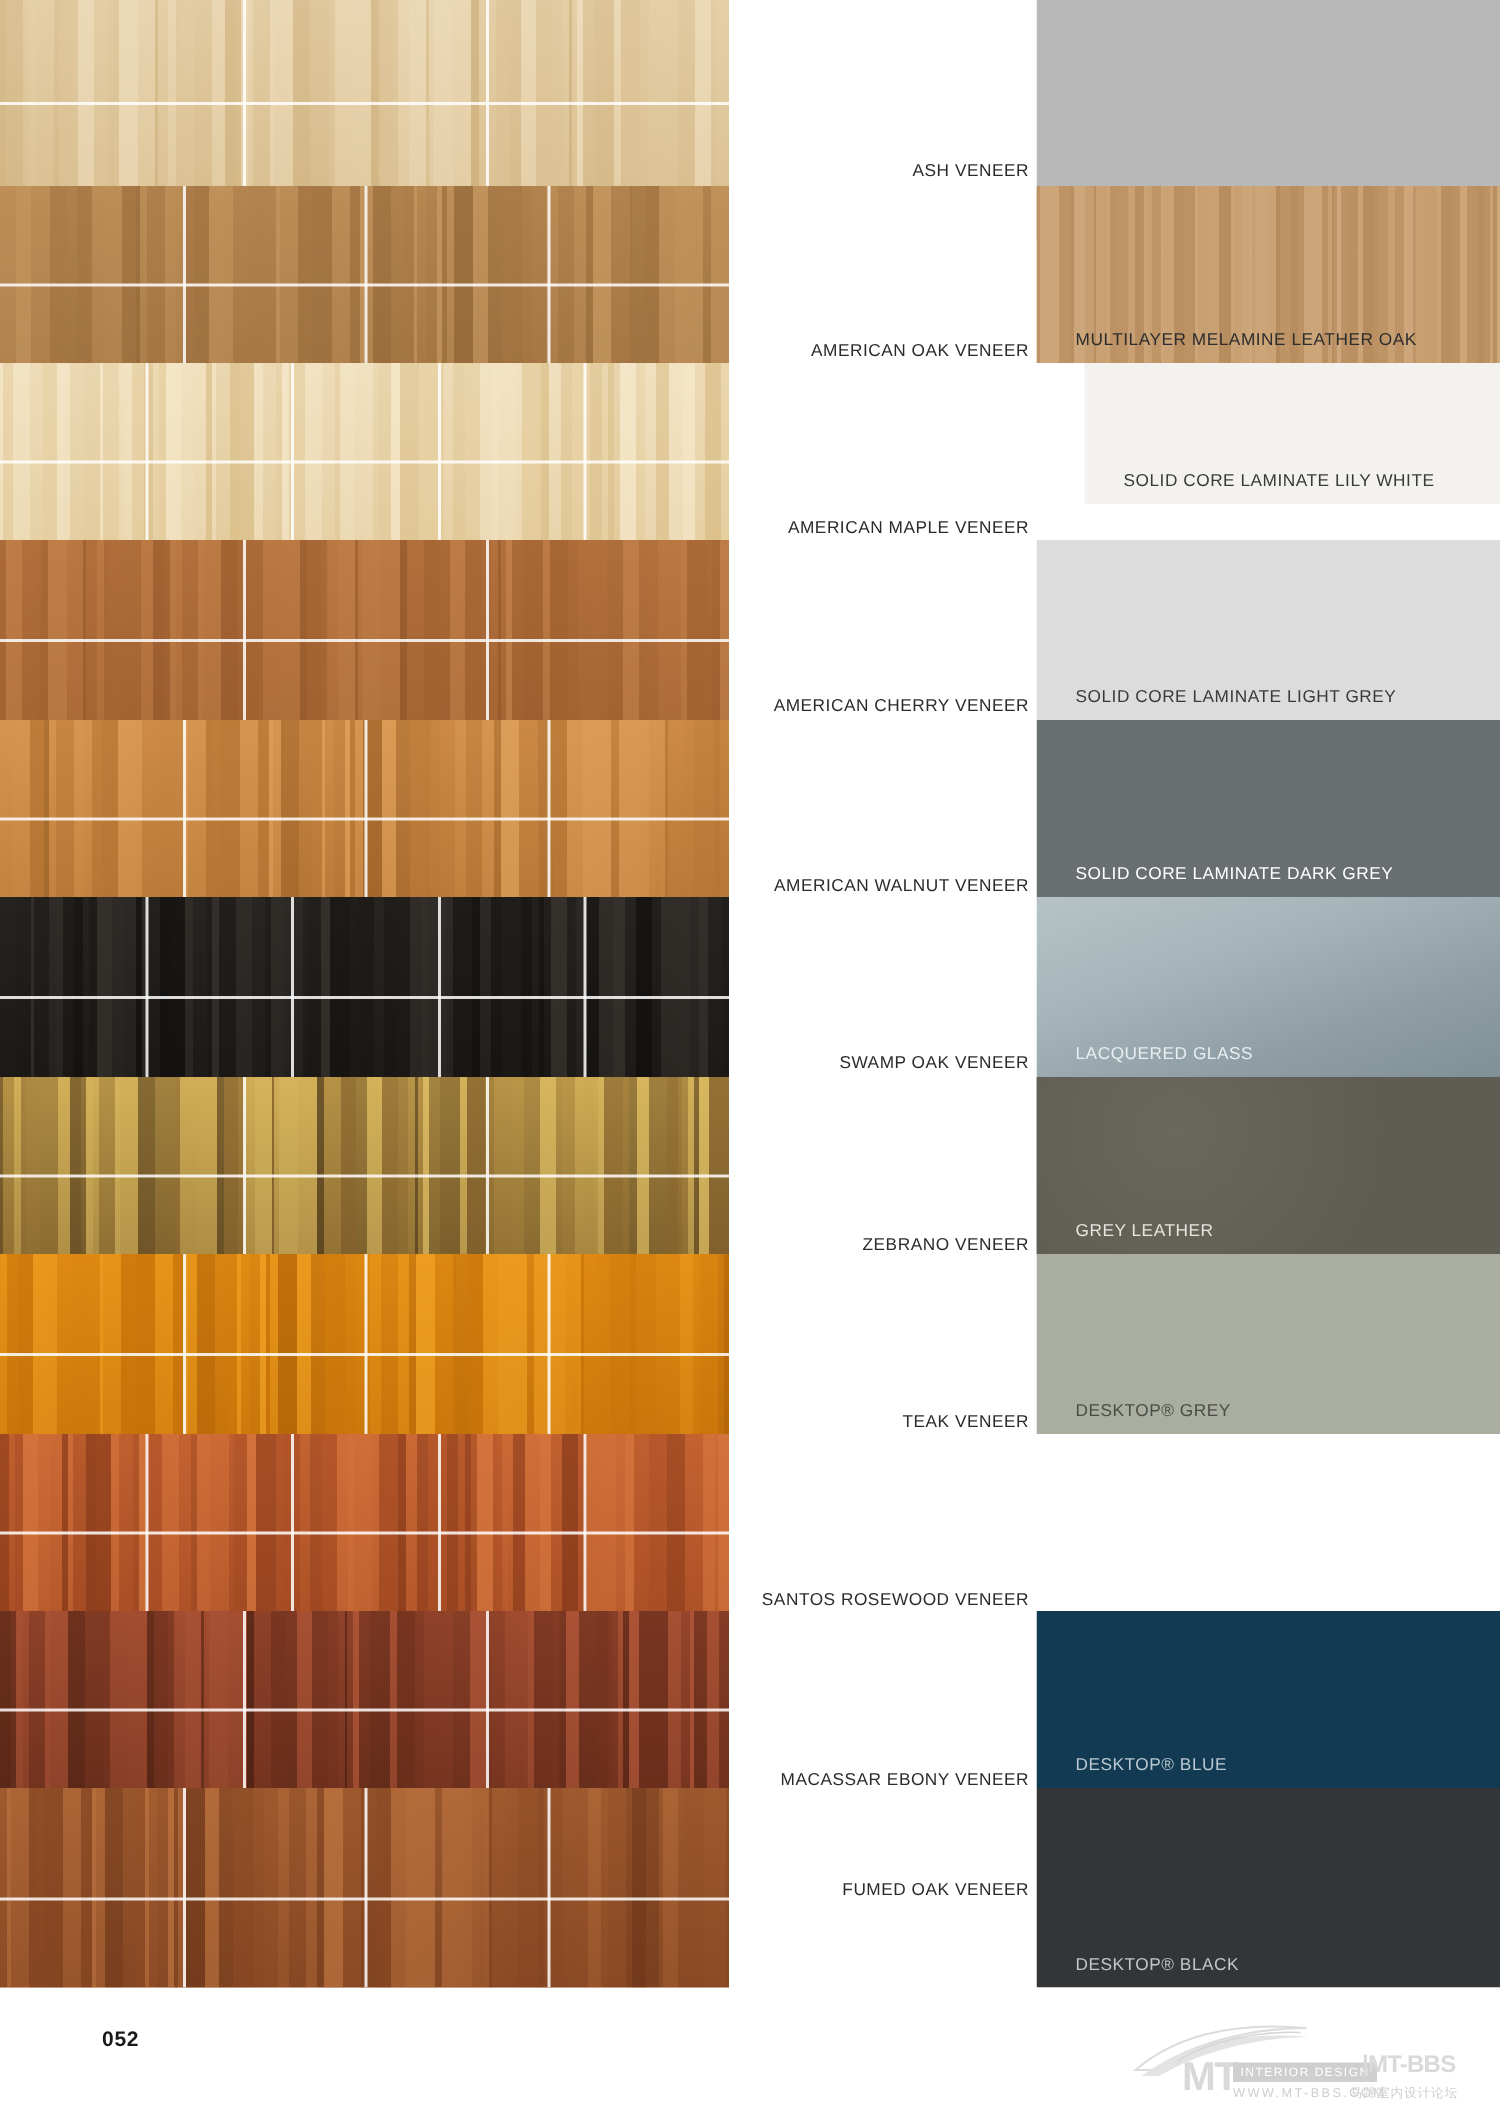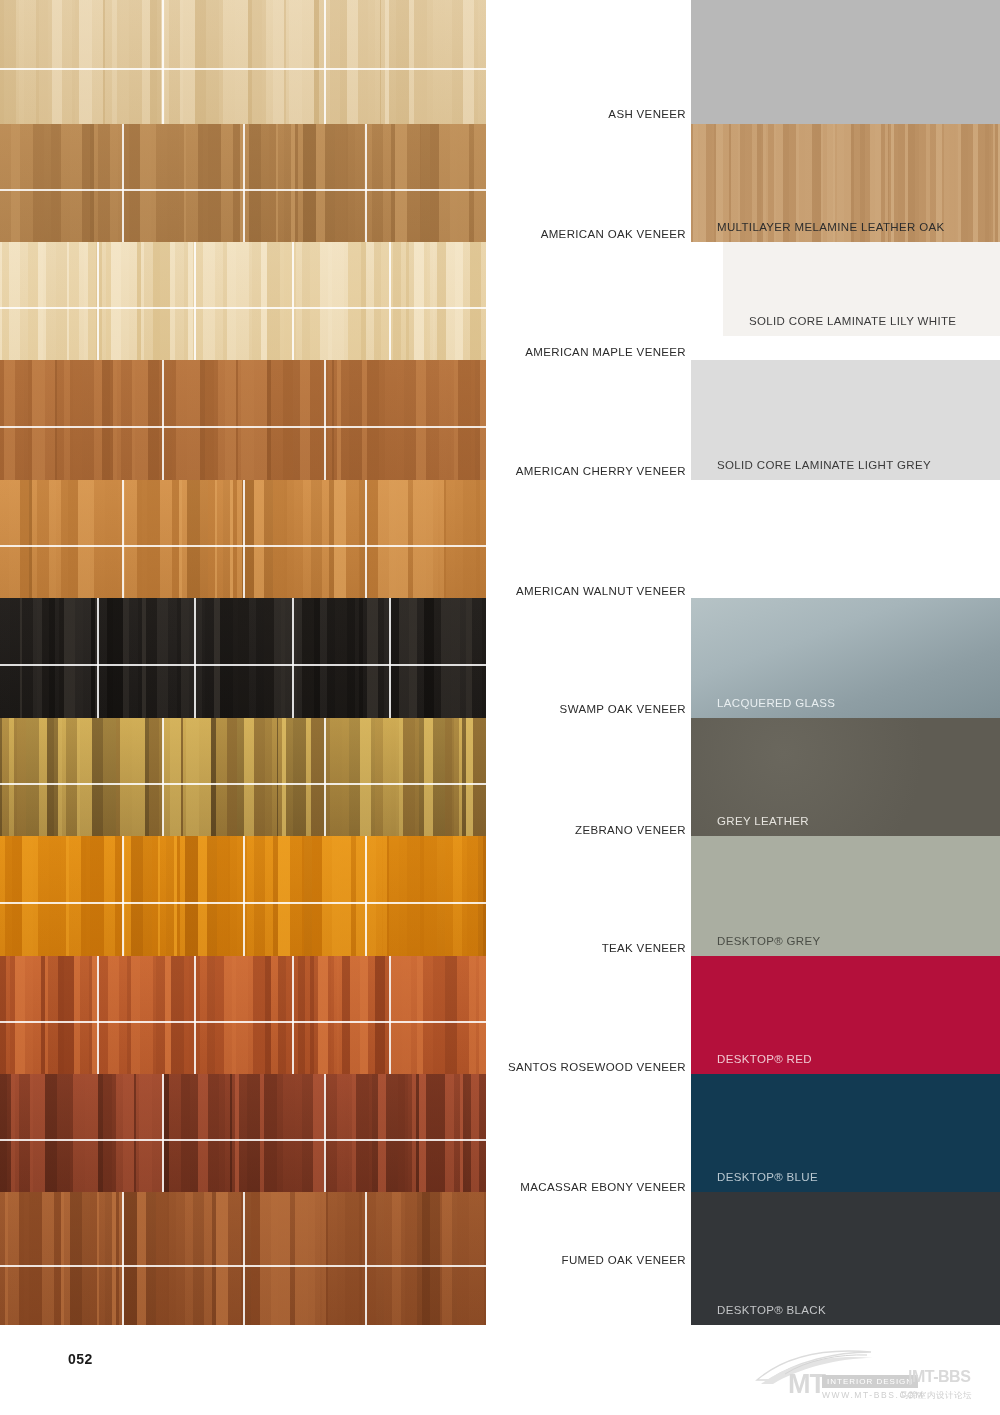--- a/index.html
+++ b/index.html
@@ -165,35 +165,35 @@
         <div class="mlabel" style="color: rgb(45, 45, 45);">MULTILAYER MELAMINE LEATHER OAK</div>
       </div>
       <div class="mat" style="top: 242px; height: 94px; margin-left: 32px;">
         <div class="fill" style="background: rgb(244, 242, 239);"></div>
         <div class="mlabel" style="color: rgb(58, 58, 58);">SOLID CORE LAMINATE LILY WHITE</div>
       </div>
       <div class="mat" style="top: 360px; height: 120px; padding-left: 42px;">
         <div class="fill" style="background: rgb(220, 220, 220);"></div>
         <div class="mlabel" style="color: rgb(58, 58, 58);">SOLID CORE LAMINATE LIGHT GREY</div>
       </div>
+      <div class="mat" style="top: 480px; height: 118px;">
+        <div class="fill" style="background: rgb(105, 110, 113);"></div>
+        <div class="mlabel" style="color: rgb(255, 255, 255);">SOLID CORE LAMINATE DARK GREY</div>
+      </div>
       <div class="mat" style="top: 598px; height: 120px;">
         <div class="fill" style="background: linear-gradient(160deg, rgb(182, 195, 198) 0%, rgb(166, 181, 186) 35%, rgb(142, 158, 164) 70%, rgb(127, 144, 150) 100%);"></div>
         <div class="mlabel" style="color: rgb(232, 238, 240);">LACQUERED GLASS</div>
       </div>
       <div class="mat" style="top: 718px; height: 118px;">
         <div class="fill" style="background: radial-gradient(circle at 30% 30%, rgb(106, 103, 93) 0%, rgb(95, 92, 83) 60%), rgb(95, 92, 83);"></div>
         <div class="mlabel" style="color: rgb(230, 228, 222);">GREY LEATHER</div>
       </div>
       <div class="mat" style="top: 836px; height: 120px;">
         <div class="fill" style="background: rgb(170, 174, 161);"></div>
         <div class="mlabel" style="color: rgb(74, 77, 70);">DESKTOP® GREY</div>
-      </div>
-      <div class="mat" style="top: 956px; height: 118px;">
-        <div class="fill" style="background: rgb(180, 16, 59);"></div>
-        <div class="mlabel" style="color: rgb(240, 201, 210);">DESKTOP® RED</div>
       </div>
       <div class="mat" style="top: 1074px; height: 118px;">
         <div class="fill" style="background: rgb(18, 58, 82);"></div>
         <div class="mlabel" style="color: rgb(185, 200, 209);">DESKTOP® BLUE</div>
       </div>
       <div class="mat" style="top: 1192px; height: 133px;">
         <div class="fill" style="background: rgb(51, 54, 57);"></div>
         <div class="mlabel" style="color: rgb(195, 197, 199);">DESKTOP® BLACK</div>
       </div>
     </div>

